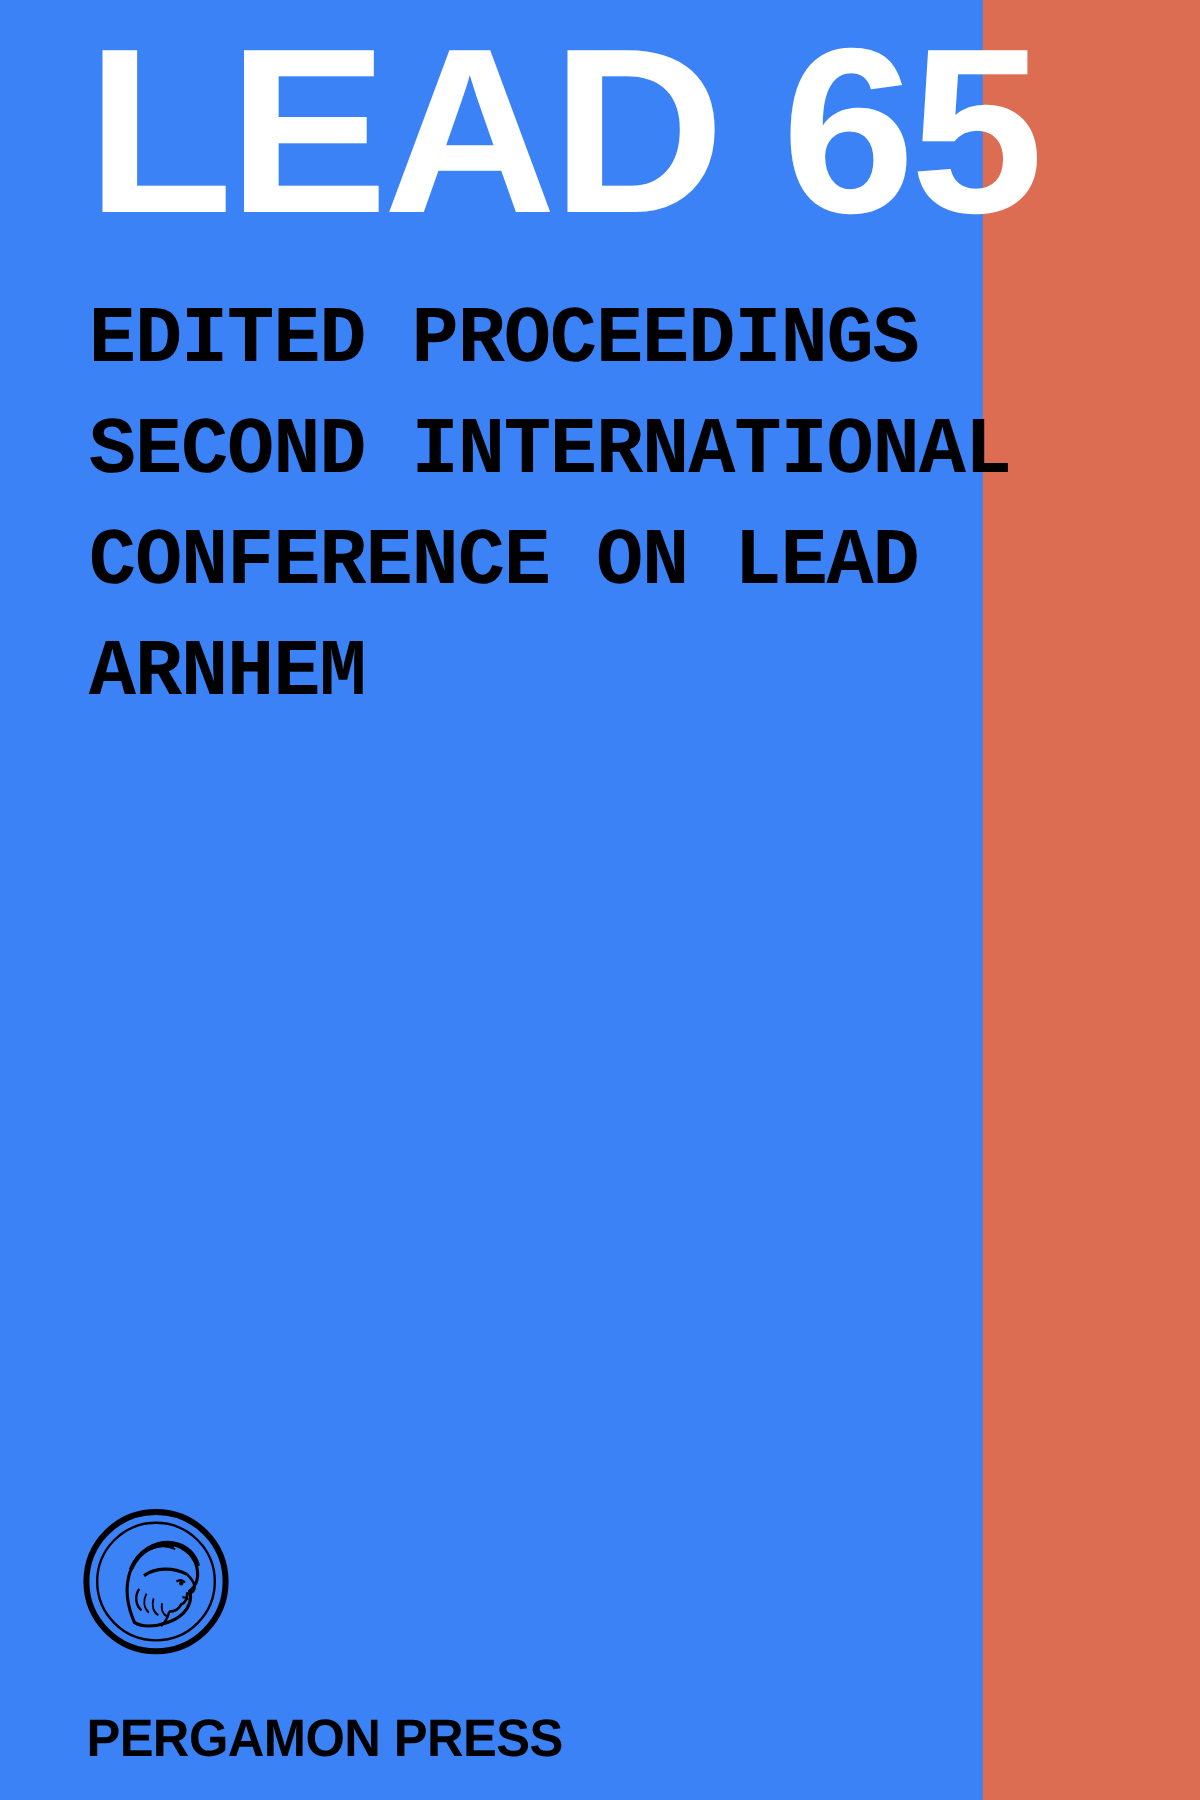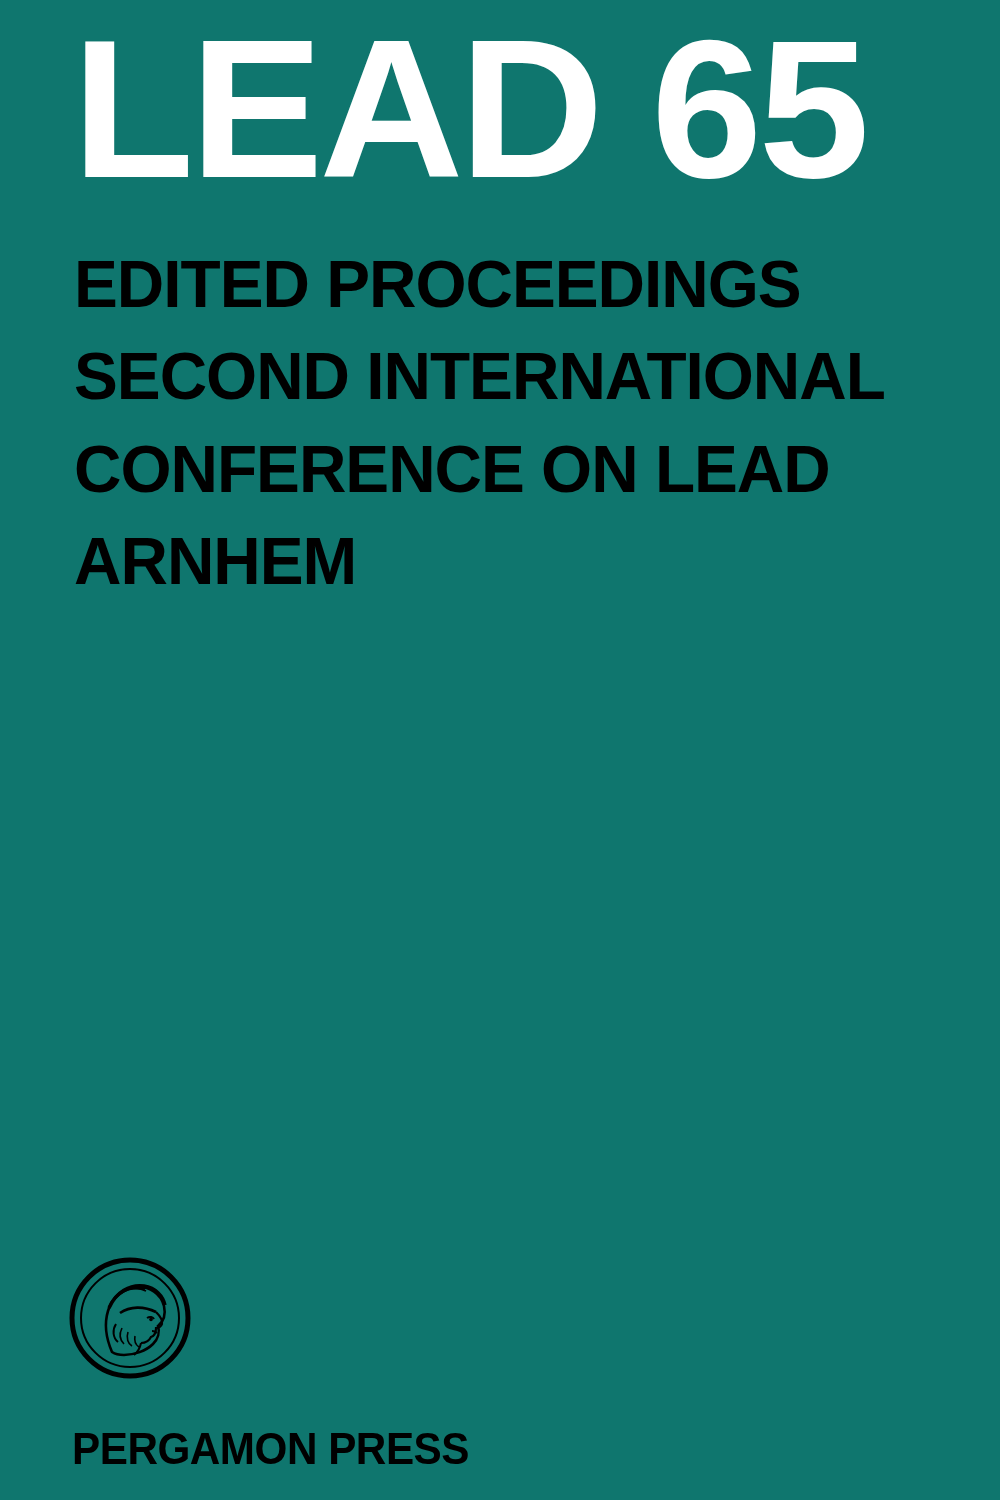--- a/index.html
+++ b/index.html
@@ -8,43 +8,44 @@
   }
   body {
     width: 1000px;
     height: 1500px;
     background: #dd6d52;
     font-family: "Liberation Sans", sans-serif;
     overflow: hidden;
   }
   .cover {
     position: relative;
-    width: 1000px;
+    width: 819px;
     height: 1500px;
-    background: #0f766e;
+    background: #3b82f6;
     box-sizing: border-box;
   }
   .title-main {
     position: absolute;
     left: 72px;
     top: 14px;
     color: #ffffff;
     font-size: 196px;
     font-weight: bold;
     letter-spacing: -4px;
     line-height: 0.98;
     white-space: nowrap;
     transform: scaleX(1.02);
     transform-origin: left top;
   }
   .subtitle-block {
     position: absolute;
     left: 74px;
     top: 238px;
     width: 910px;
+    font-family: Liberation Mono, monospace;
   }
   .subtitle-line {
     color: #000000;
     font-size: 67px;
     font-weight: bold;
     line-height: 1.38;
     letter-spacing: -1px;
     white-space: nowrap;
     transform: scaleX(0.98);
     transform-origin: left center;

